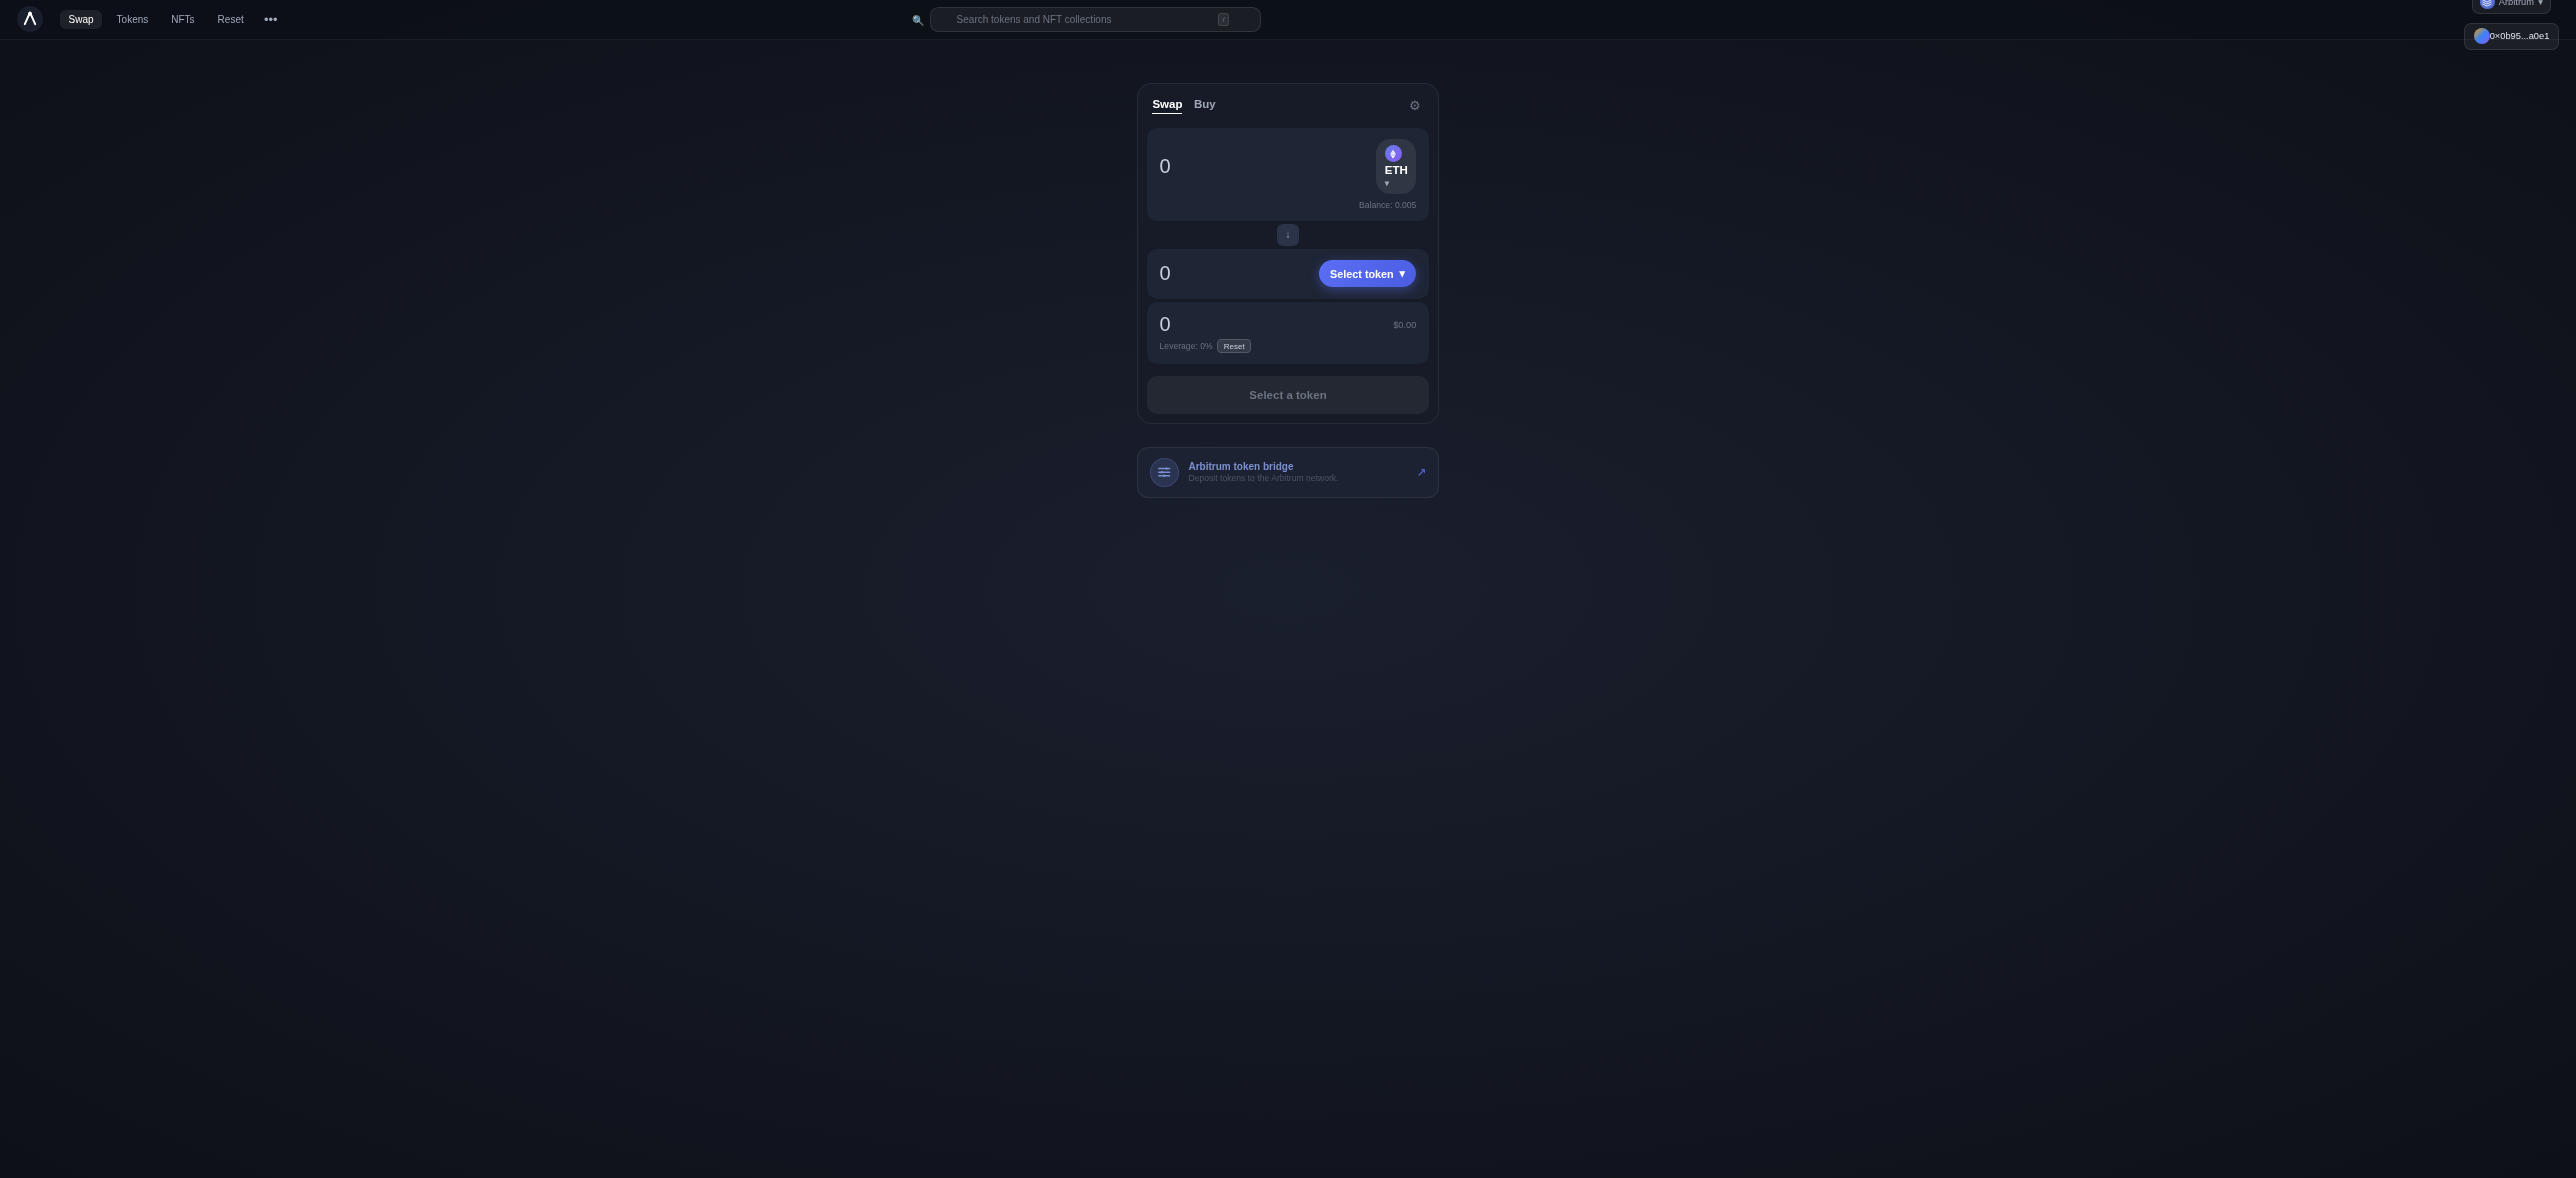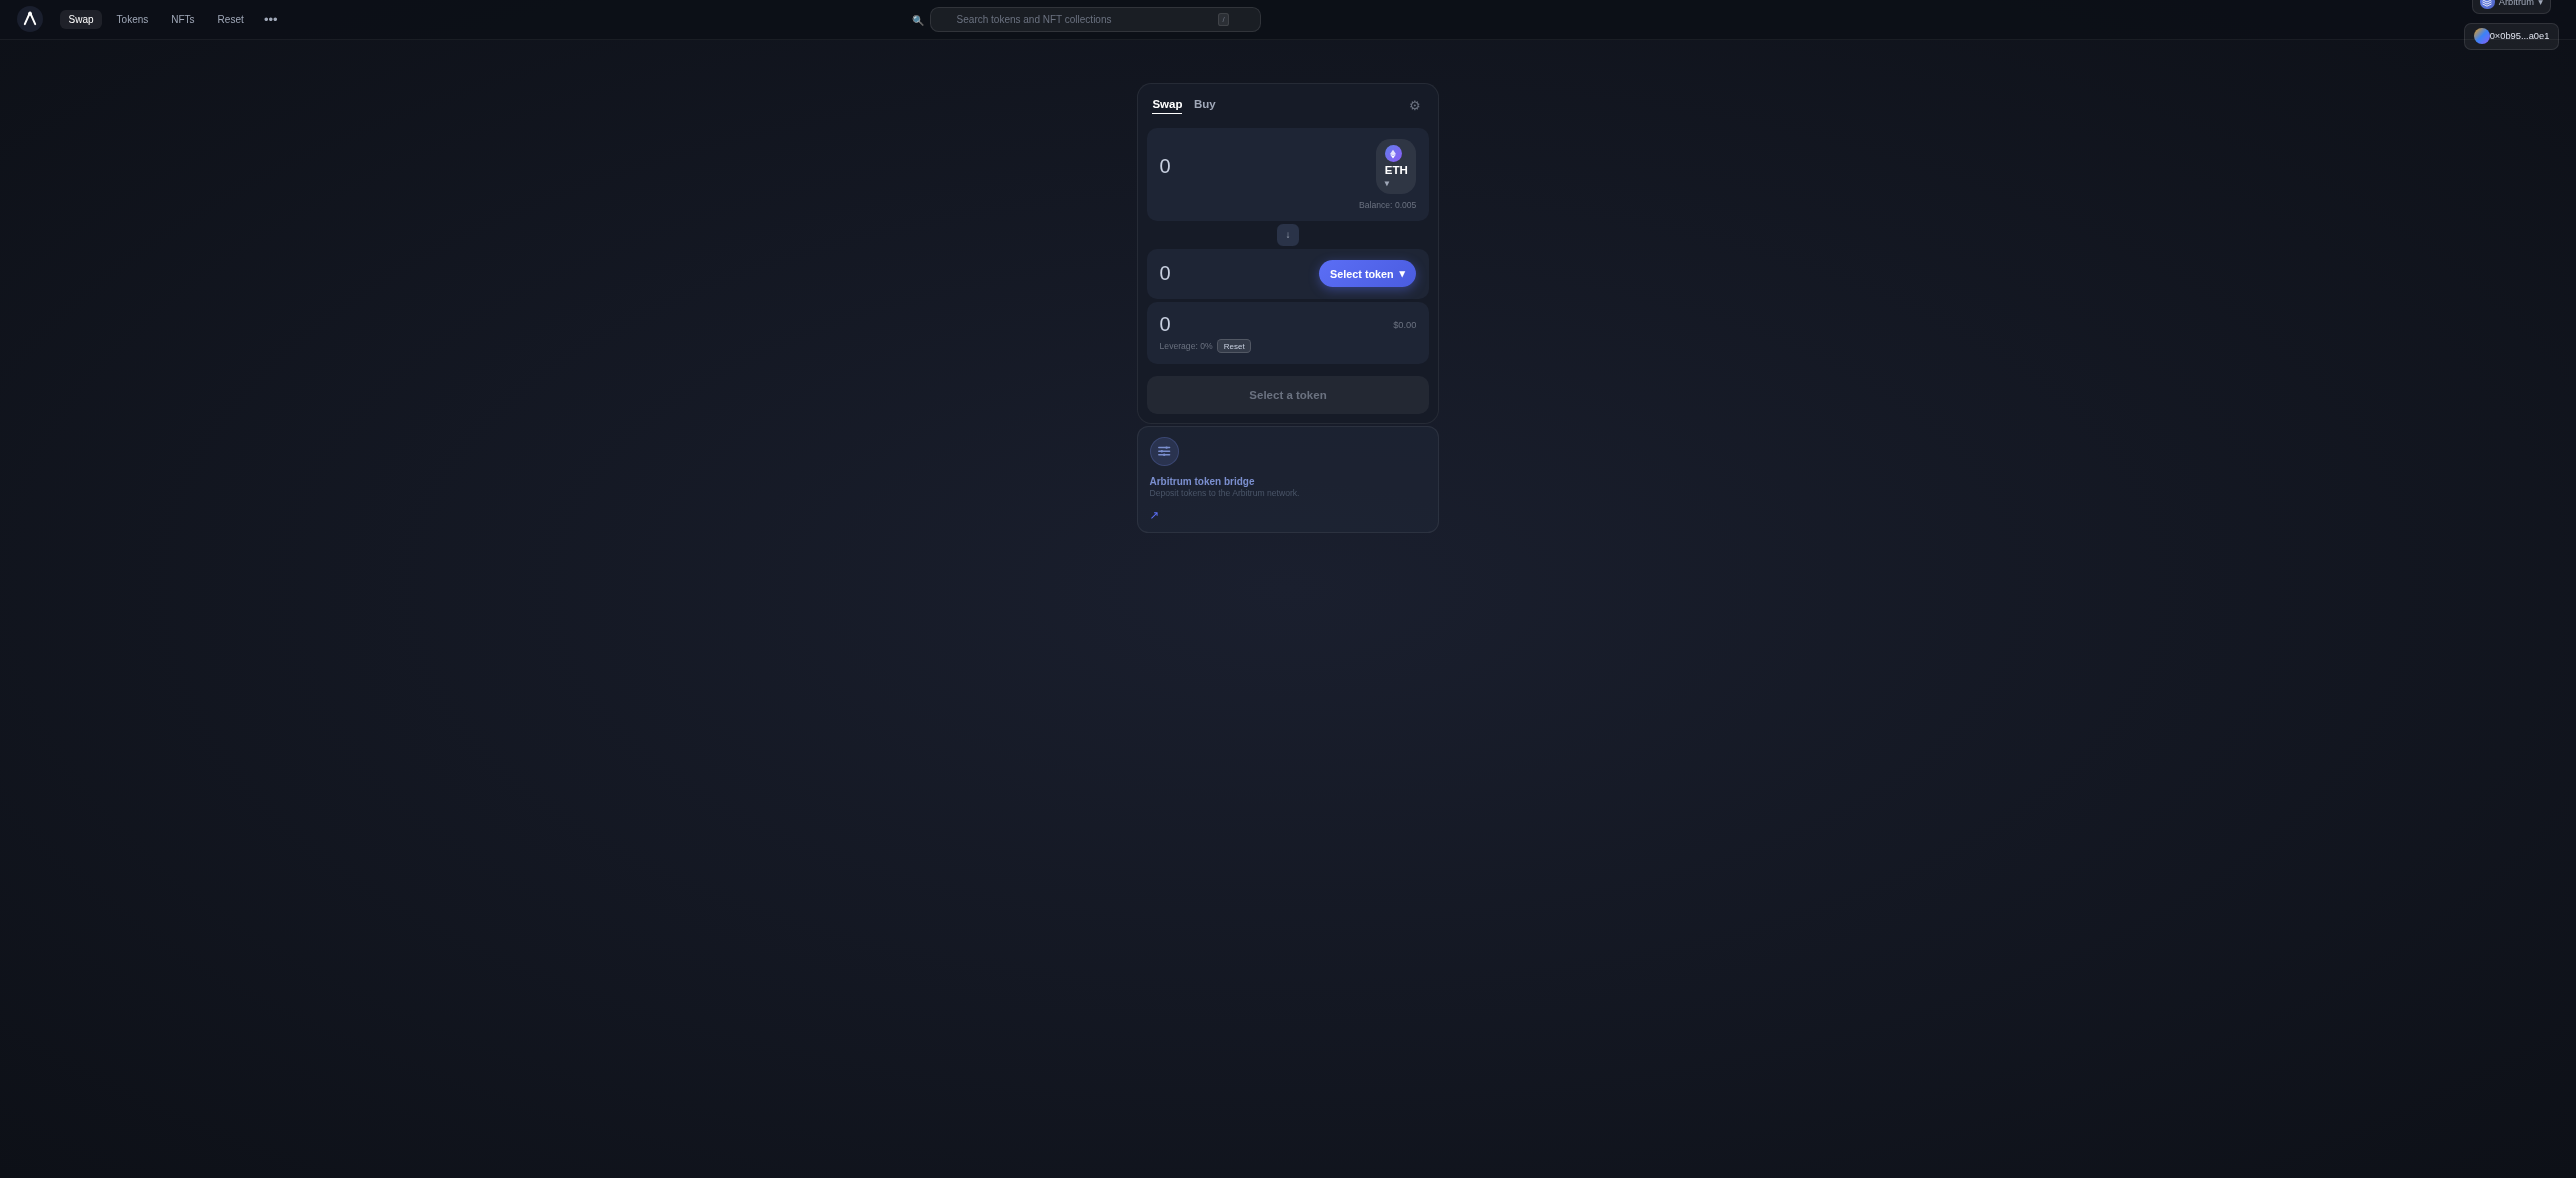--- a/index.html
+++ b/index.html
@@ -334,30 +334,29 @@
       padding: 13px;
       color: #6b7280;
       font-size: 11.5px;
       font-weight: 600;
       cursor: pointer;
     }
 
     
     .bridge-banner {
       width: 302px;
-      margin-top: 2px;
+      margin-top: 23px;
       background: rgba(30,37,53,0.7);
       border: 0.7px solid rgba(255,255,255,0.07);
       border-radius: 11.5px;
       padding: 10px 11.5px;
       display: flex;
-      align-items: flex-start;
+      align-items: center;
       gap: 10px;
       cursor: pointer;
-      flex-direction: column;
     }
     .bridge-icon {
       width: 29px;
       height: 29px;
       border-radius: 50%;
       background: rgba(99,120,200,0.2);
       border: 0.7px solid rgba(99,120,200,0.3);
       display: flex;
       align-items: center;
       justify-content: center;

